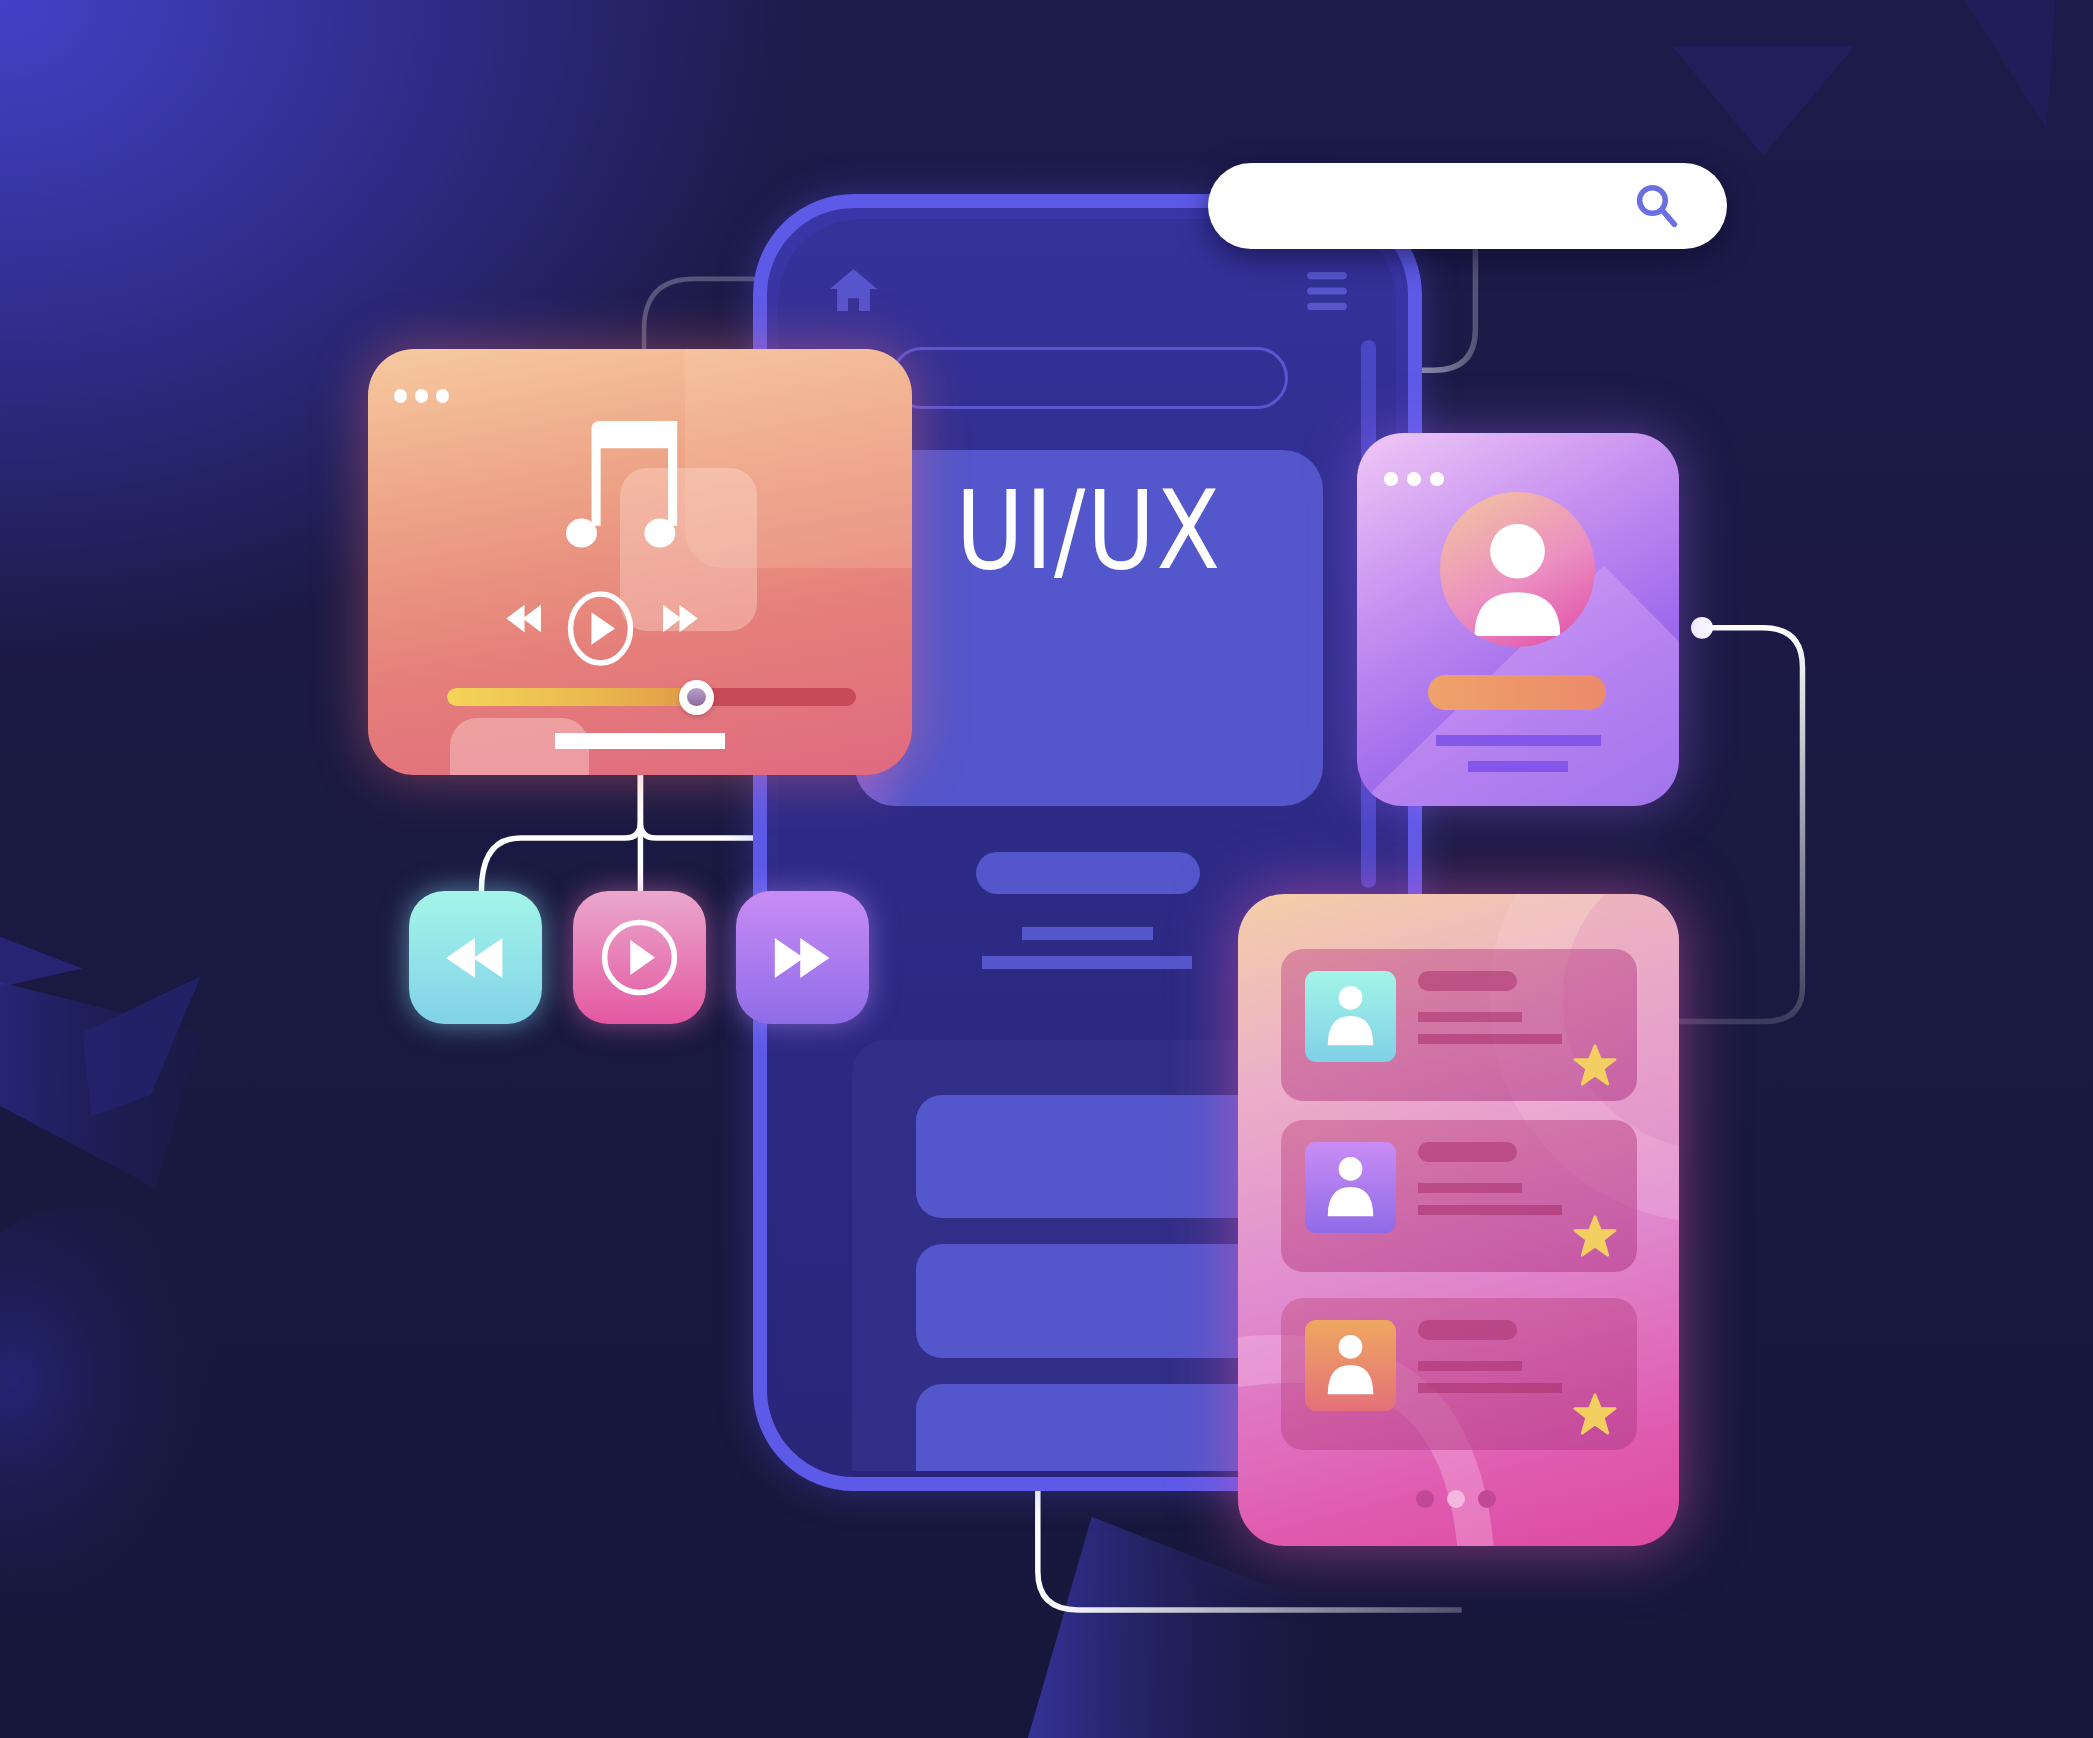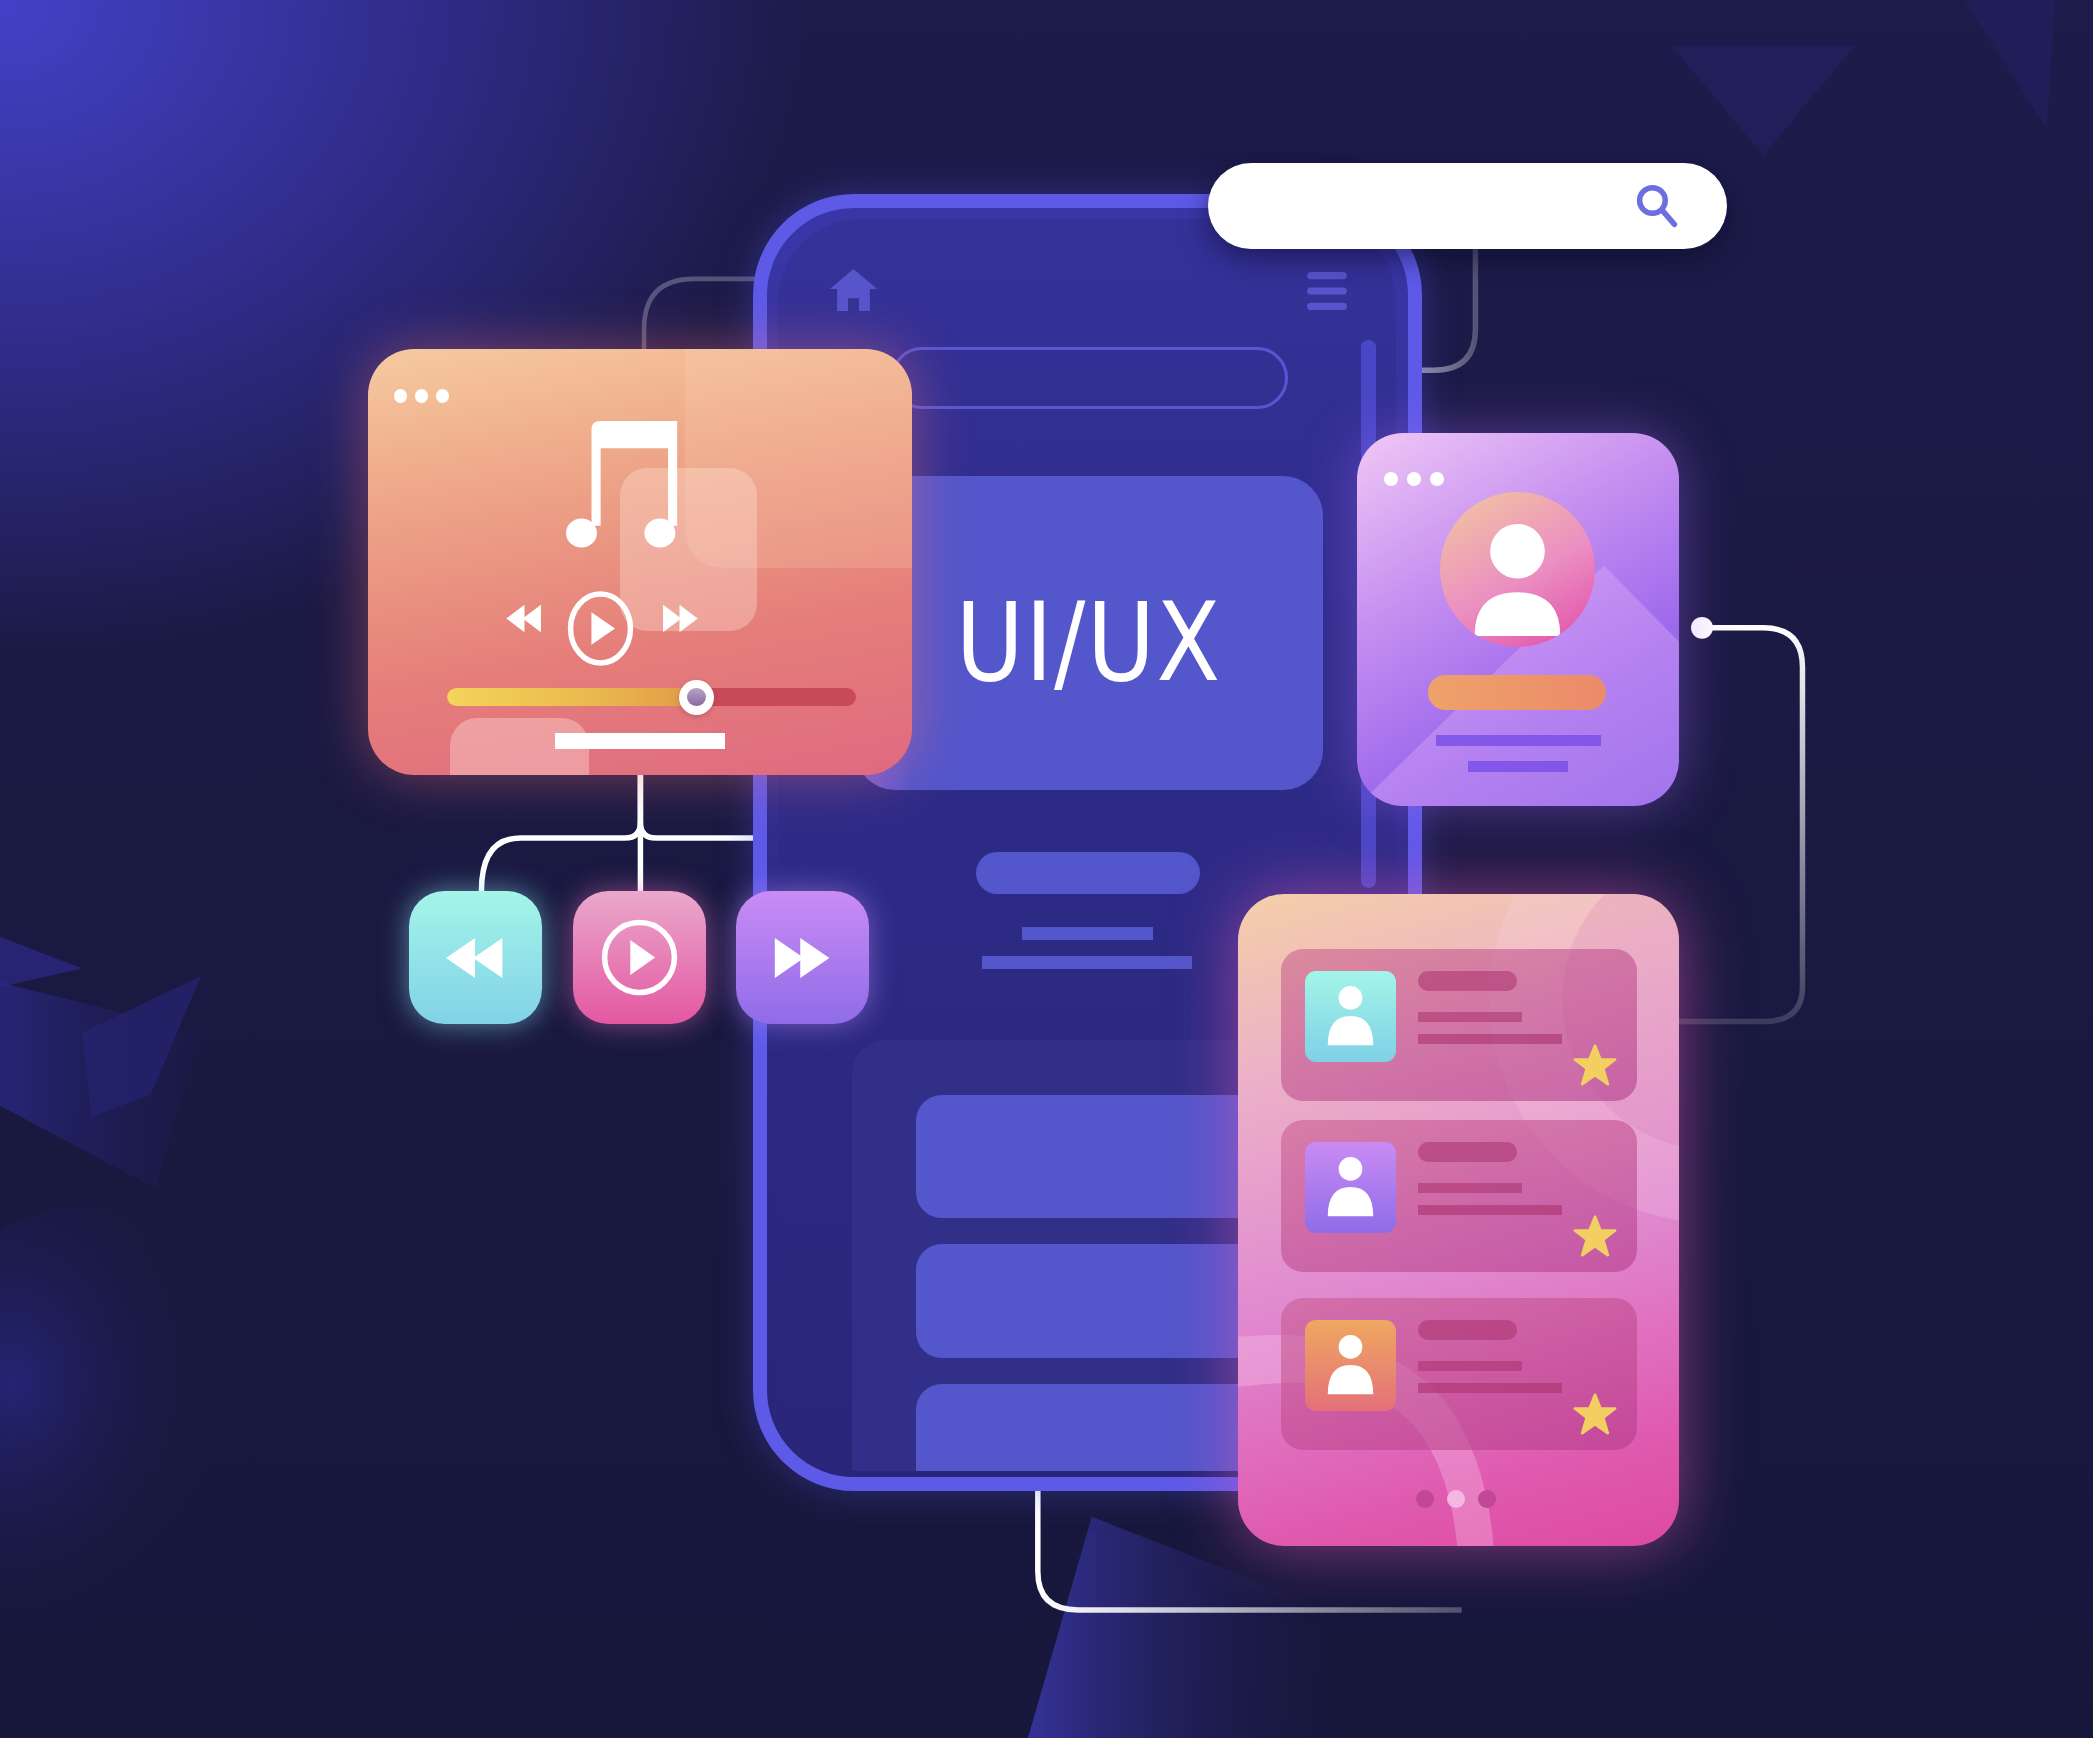--- a/index.html
+++ b/index.html
@@ -27,24 +27,24 @@
   .phone-screen {
     position: absolute; left: 778px; top: 219px; width: 618px; height: 1252px;
     border-radius: 82px 82px 64px 64px;
     background: linear-gradient(180deg, #35329a 0%, #2f2c8a 35%, #29267a 100%);
   }
   .phone-topbar-field {
     position: absolute; left: 891px; top: 347px; width: 397px; height: 62px;
     border: 3.7px solid #5a56d2; border-radius: 31px;
   }
   .hero-card {
-    position: absolute; left: 855px; top: 450px; width: 468px; height: 314px;
+    position: absolute; left: 855px; top: 450px; width: 468px; height: 356px;
     border-radius: 40px;
     background: linear-gradient(90deg, #7a5fd6 0%, #5456cb 12%, #5456cb 100%);
-    display: flex; align-items: center; justify-content: center; margin-top: 26px;
+    display: flex; justify-content: center;
   }
   .hero-title {
     color: #ffffff; font-size: 108px; font-weight: normal; letter-spacing: 1.8px;
     font-family: "DejaVu Sans", sans-serif;
     transform: scaleX(0.86); margin-top: 18.3px;
   }
   .pill-a { position: absolute; left: 976px; top: 852px; width: 224px; height: 42px; border-radius: 21px; background: #5456cb; }
   .bar-a { position: absolute; left: 1022px; top: 927px; width: 131px; height: 12.8px; background: #5456cb; }
   .bar-b { position: absolute; left: 982px; top: 956px; width: 210px; height: 12.8px; background: #5456cb; }
   .panel-lower {

